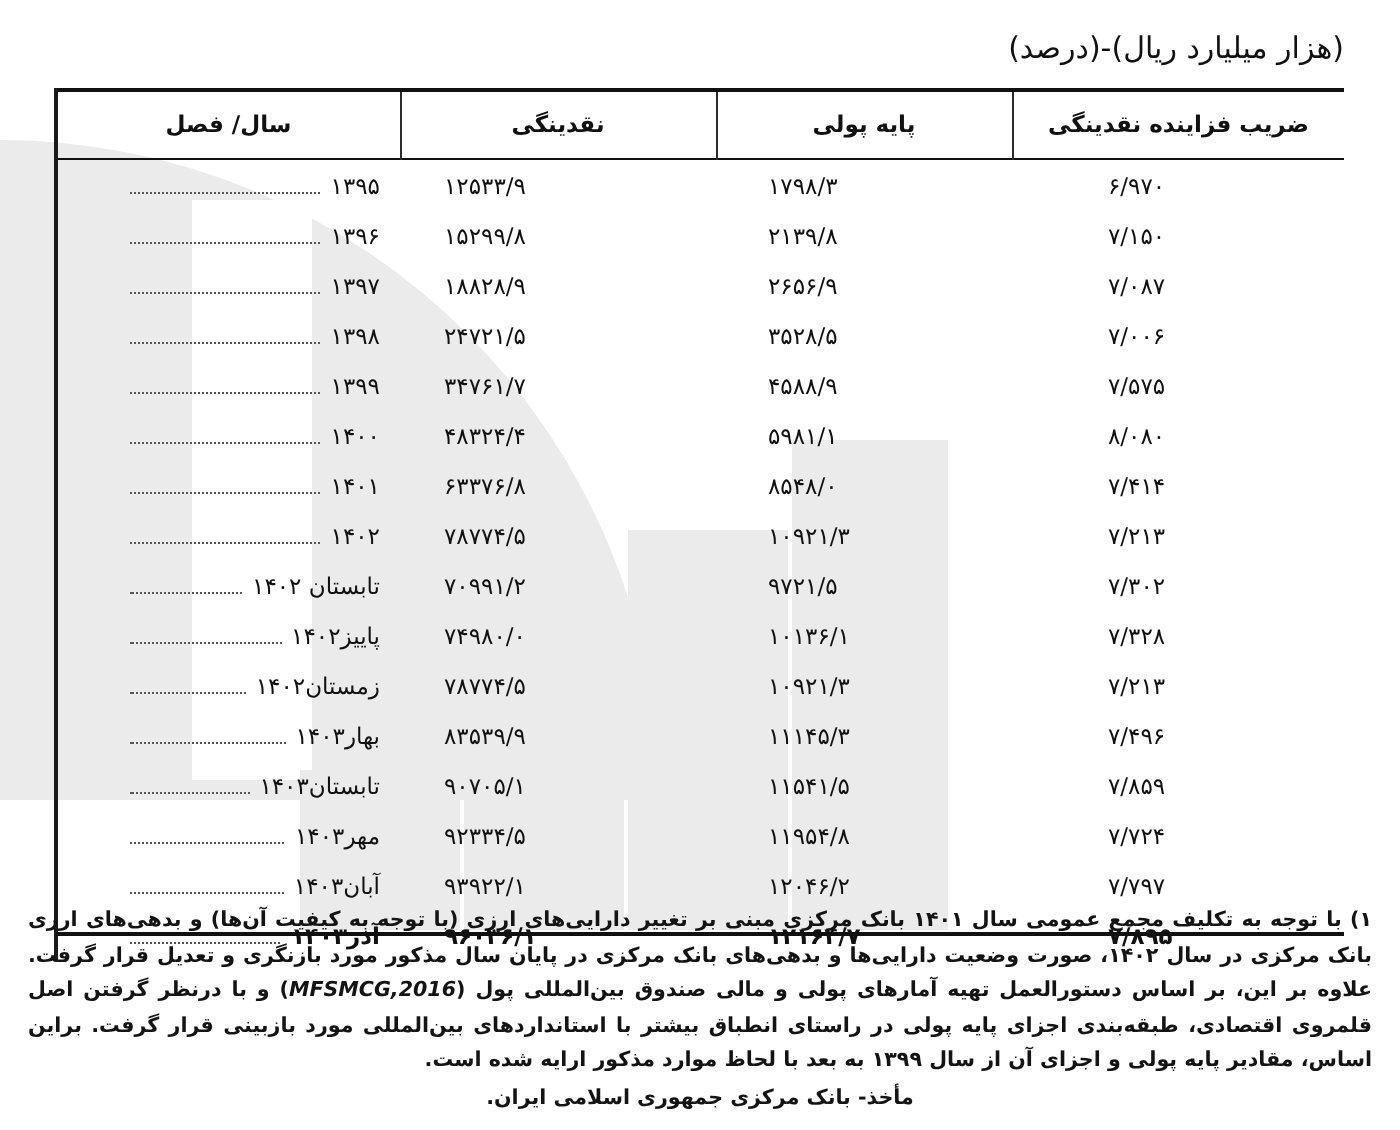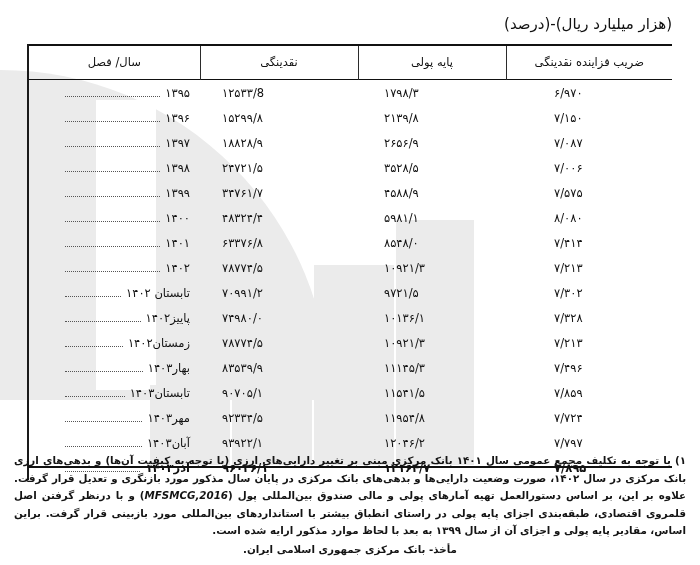--- a/index.html
+++ b/index.html
@@ -45,21 +45,21 @@
   table.data{
     border-collapse:collapse;width:644px;table-layout:fixed;
     background:transparent;
   }
   table.data col.c-year{width:172px;}
   table.data col.c-liq{width:158px;}
   table.data col.c-base{width:148px;}
   table.data col.c-mult{width:166px;}
 
   thead th{
-    font-size:11.5px;font-weight:normal;color:#111;
+    font-size:11.5px;font-weight:bold;color:#111;
     padding:9px 6px 10px 6px;
     text-align:center;
     vertical-align:middle;
     border-left:1px solid #2b2b2b;
     background:transparent;
     line-height:14px;
   }
   thead th:last-child{border-left:none;}
   thead th.th-year{border-left:2.2px solid #1a1a1a;font-size:11.5px;}
   thead tr{border-top:2.6px solid #111;border-bottom:1.6px solid #111;}
@@ -143,21 +143,21 @@
           <th class="th-mult">ضریب فزاینده نقدینگی</th>
           <th class="th-base">پایه پولی</th>
           <th class="th-liq">نقدینگی</th>
           <th class="th-year">سال/ فصل</th>
         </tr>
       </thead>
       <tbody id="tbody">
           <tr>
             <td class="num mult">۶/۹۷۰</td>
             <td class="num base">۱۷۹۸/۳</td>
-            <td class="num liq">۱۲۵۳۳/8</td>
+            <td class="num liq">۱۲۵۳۳/۹</td>
             <td class="year">
               <div class="year-inner">
                 <span class="year-label">۱۳۹۵</span>
                 <span class="leader"></span>
               </div>
             </td>
           </tr>
           <tr>
             <td class="num mult">۷/۱۵۰</td>
             <td class="num base">۲۱۳۹/۸</td>

